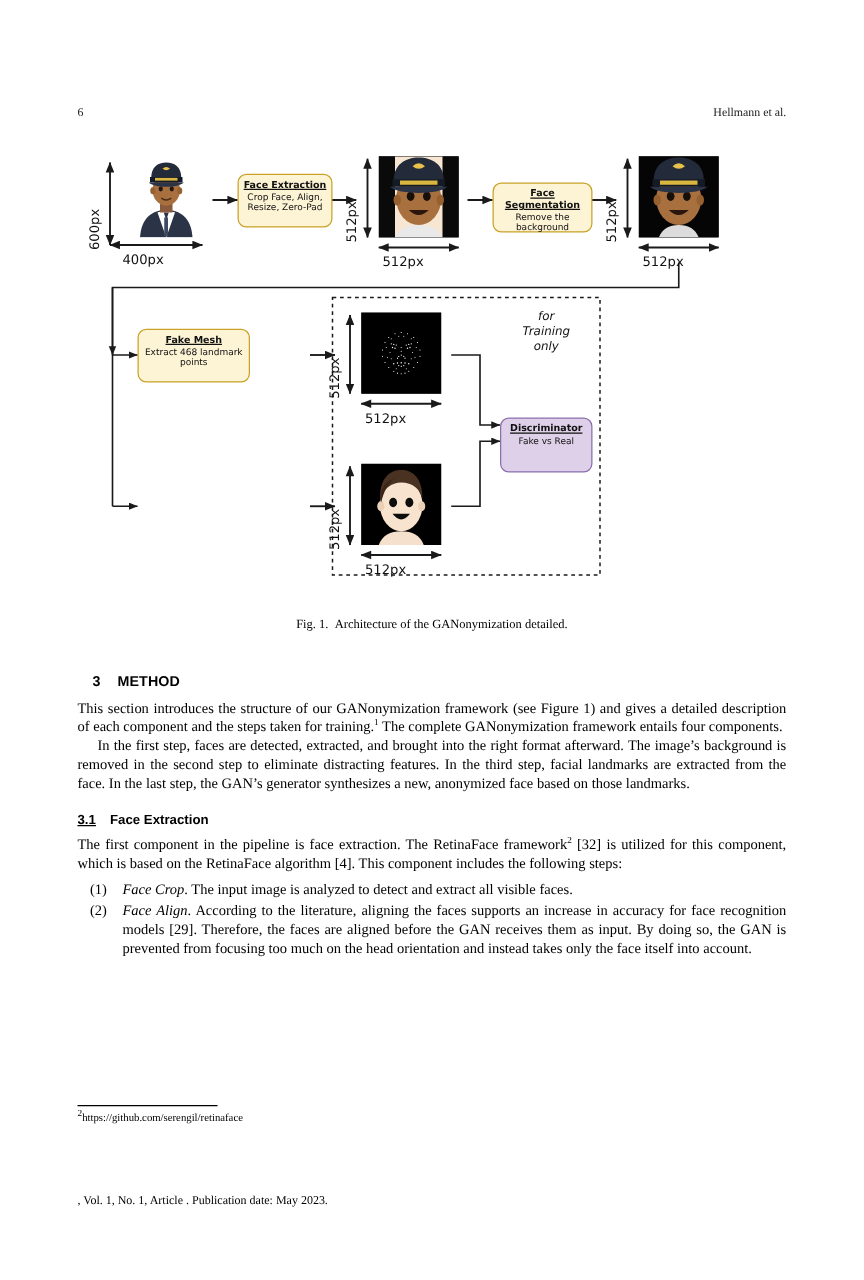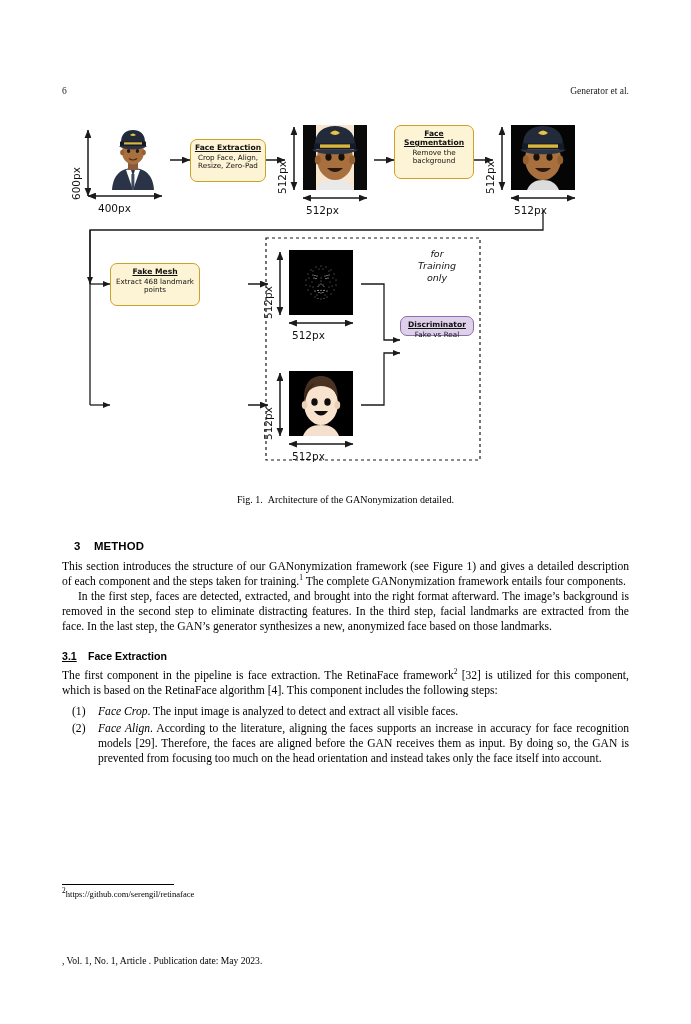--- a/index.html
+++ b/index.html
@@ -212,21 +212,21 @@
     font-size: 9.6px;
   }
 </style>
 </head>
 <body>
 
 <div class="page">
 
   <div class="runhead">
     <span class="folio">6</span>
-    <span class="authors">Generator et al.</span>
+    <span class="authors">Hellmann et al.</span>
   </div>
 
   <div class="figure">
 
     <svg class="fig-svg" viewBox="0 0 567 360">
       <defs>
         <marker id="ah" markerWidth="7" markerHeight="7" refX="6" refY="2.6" orient="auto">
           <path d="M0,0 L6.4,2.6 L0,5.2 z" fill="#1a1a1a"></path>
         </marker>
         <marker id="ah2" markerWidth="7" markerHeight="7" refX="6" refY="2.6" orient="auto">
@@ -438,32 +438,32 @@
 
         <path d="M25,40 Q32,49 39,40 Z" fill="#0d0d0d"></path>
       </svg>
     </div>
 
     <div class="pbox" style="left:128px; top:21px; width:76px; height:43px;">
       <span class="ptitle">Face Extraction</span>
       <span class="pdesc">Crop Face, Align,<br>Resize, Zero-Pad</span>
     </div>
 
-    <div class="pbox" style="left:332px; top:7px; width:80px; height:54px;">
+    <div class="pbox" style="left:332px; top:28px; width:80px; height:40px;">
       <span class="ptitle">Face Segmentation</span>
       <span class="pdesc">Remove the<br>background</span>
     </div>
 
     <div class="pbox" style="left:48px; top:145px; width:90px; height:43px;">
       <span class="ptitle">Fake Mesh</span>
       <span class="pdesc">Extract 468 landmark<br>points</span>
     </div>
 
 
-    <div class="pbox disc" style="left:338px; top:198px; width:74px; height:20px;">
+    <div class="pbox disc" style="left:338px; top:216px; width:74px; height:44px;">
       <span class="ptitle">Discriminator</span>
       <span class="pdesc">Fake vs Real</span>
     </div>
 
     <div class="trainonly" style="left:332px; top:130px; width:86px;">for<br>Training<br>only</div>
 
     <div class="dim vert" style="left:8px; top:82px;">600px</div>
     <div class="dim" style="left:36px; top:84px;">400px</div>
 
     <div class="dim vert" style="left:214px; top:76px;">512px</div>

